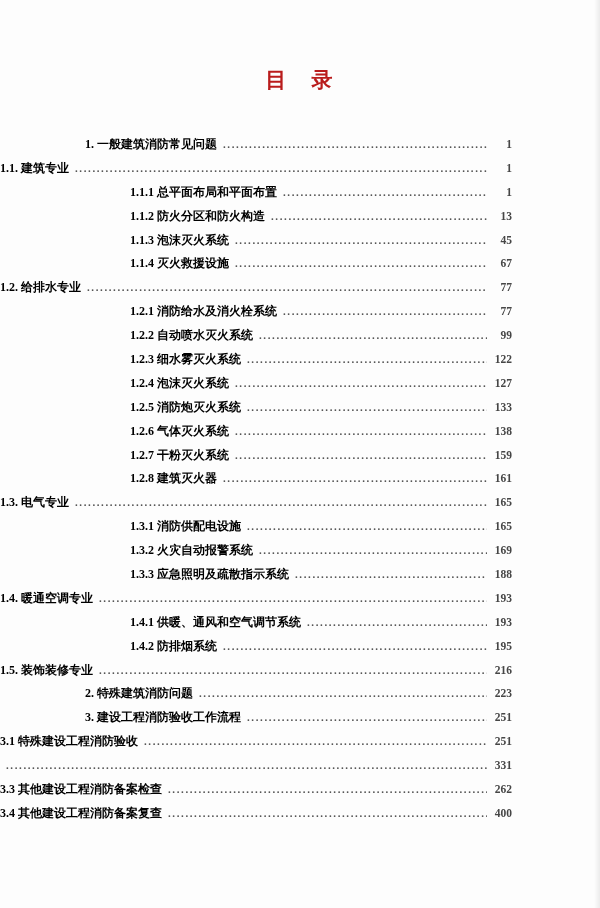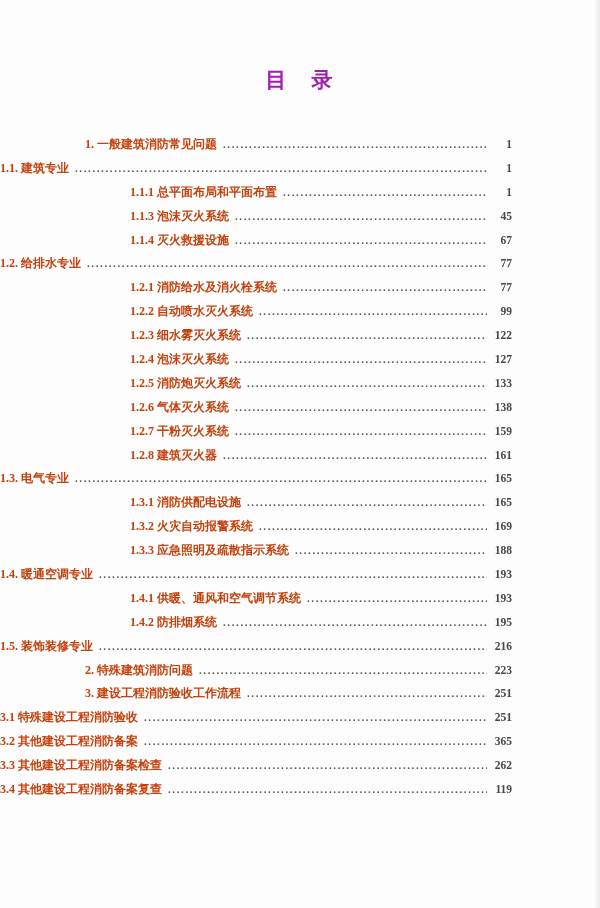--- a/index.html
+++ b/index.html
@@ -26,21 +26,21 @@
   .doc-title {
     position: absolute;
     top: 66px;
     left: 0;
     right: 0;
     margin: 0;
     text-align: center;
     font-size: 21px;
     font-weight: bold;
     letter-spacing: 2px;
-    color: #a21caf;
+    color: #b91c1c;
   }
   .toc {
     position: absolute;
     top: 133px;
     left: 0;
     right: 0;
   }
   .row {
     display: flex;
     align-items: baseline;
@@ -49,21 +49,21 @@
     font-size: 12px;
     font-weight: bold;
     line-height: 23.9px;
     white-space: nowrap;
   }
   .row.lvl1 { padding-left: 85px; }
   .row.lvl2 { }
   .row.lvl3 { padding-left: 130px; }
   .label {
     flex: 0 0 auto;
-    color: #c2410c;
+    color: #000000;
   }
   .dots {
     flex: 1 1 auto;
     overflow: hidden;
     white-space: nowrap;
     margin-left: 6px;
     margin-right: 5px;
     font-size: 11px;
     letter-spacing: 1.6px;
     color: #525252;
@@ -96,20 +96,25 @@
     <span class="dots"></span>
     <span class="page-num">1</span>
   </div>
 
   <div class="row lvl3">
     <span class="label">1.1.1 总平面布局和平面布置</span>
     <span class="dots"></span>
     <span class="page-num">1</span>
   </div>
 
+  <div class="row lvl3">
+    <span class="label">1.1.2 防火分区和防火构造</span>
+    <span class="dots"></span>
+    <span class="page-num">13</span>
+  </div>
 
   <div class="row lvl3">
     <span class="label">1.1.3 泡沫灭火系统</span>
     <span class="dots"></span>
     <span class="page-num">45</span>
   </div>
 
   <div class="row lvl3">
     <span class="label">1.1.4 灭火救援设施</span>
     <span class="dots"></span>
@@ -230,31 +235,30 @@
     <span class="page-num">251</span>
   </div>
 
   <div class="row lvl2">
     <span class="label">3.1 特殊建设工程消防验收</span>
     <span class="dots"></span>
     <span class="page-num">251</span>
   </div>
 
   <div class="row lvl2">
-    <span class="label">3.2 其他建设工程消防备案</span>
-    <span class="dots"></span>
-    <span class="page-num">365</span>
+    <span class="dots"></span>
+    <span class="page-num">331</span>
   </div>
 
   <div class="row lvl2">
     <span class="label">3.3 其他建设工程消防备案检查</span>
     <span class="dots"></span>
     <span class="page-num">262</span>
   </div>
 
   <div class="row lvl2">
     <span class="label">3.4 其他建设工程消防备案复查</span>
     <span class="dots"></span>
-    <span class="page-num">119</span>
+    <span class="page-num">400</span>
   </div>
 </div>
 
 <div class="scan-edge"></div>
 
 </body></html>

